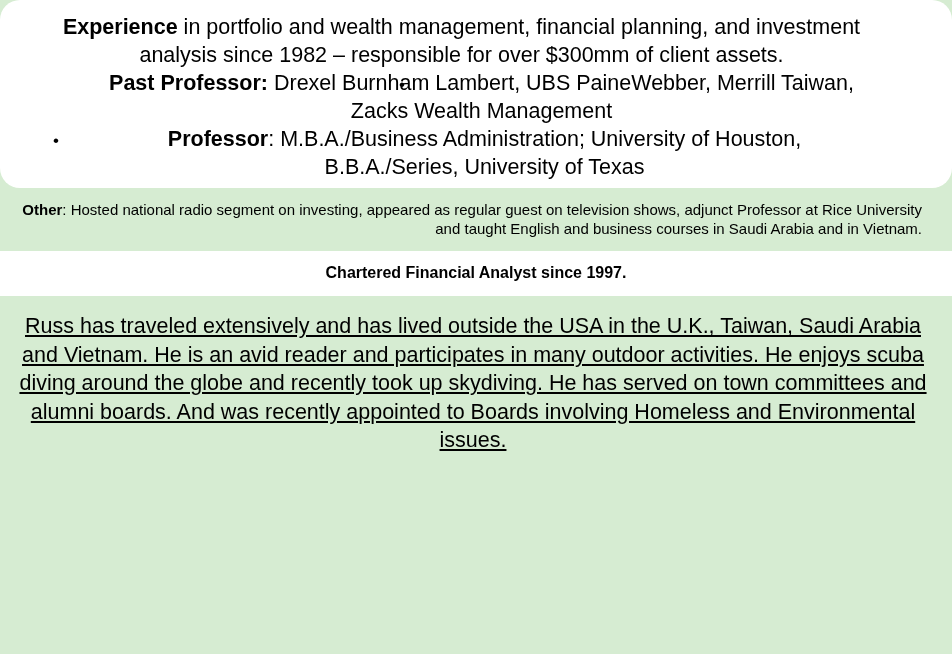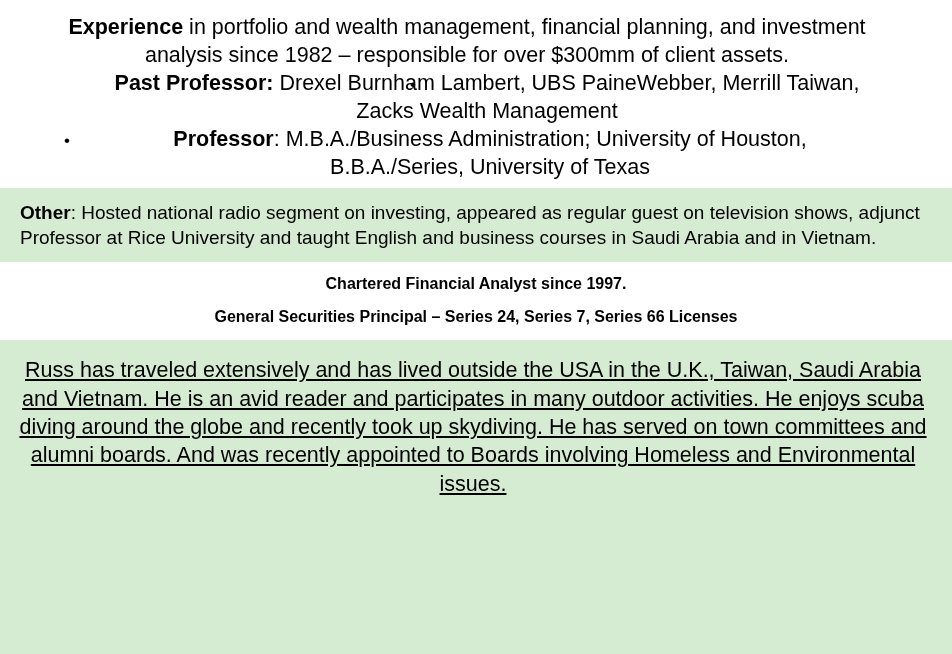--- a/index.html
+++ b/index.html
@@ -25,21 +25,22 @@
   }
   .green-band {
     background: #d6ecd2;
   }
   .block {
     box-sizing: border-box;
   }
 
   
   .block1 {
-    padding: 14px 30px 6px 44px;
+    padding: 14px 30px 6px 33px;
+    border-radius: 20px;
   }
   .block1 p {
     margin: 0;
     text-align: center;
     font-size: 21.5px;
     line-height: 1.30;
   }
   .block1 p.indent-1 {
     padding: 0 46px 0 14px;
   }
@@ -61,22 +62,22 @@
   .b-dot-a { left: 366px; }
   .b-dot-b { left: 20px; }
   .bold { font-weight: bold; }
 
   
   .block2 {
     padding: 12px 30px 12px 20px;
   }
   .block2 p {
     margin: 0;
-    text-align: left;
-    font-size: 19px;
+    text-align: right;
+    font-size: 15px;
     line-height: 1.32;
   }
 
   
   .block3 {
     padding: 12px 30px 14px 30px;
   }
   .block3 p {
     margin: 0 0 14px 0;
     text-align: center;
@@ -128,20 +129,19 @@
   </div>
 
   <div class="block block2 green-band">
     <p>
       <span class="bold">Other</span><span>: Hosted national radio segment on investing, appeared as regular guest on television shows, adjunct Professor at Rice University and taught English and business courses in Saudi Arabia and in Vietnam.</span>
     </p>
   </div>
 
   <div class="block block3 white-band">
     <p>Chartered Financial Analyst since 1997.</p>
-    <p>General Securities Principal – Series 24, Series 7, Series 66 Licenses</p>
   </div>
 
   <div class="block block4 green-band">
     <p>Russ has traveled extensively and has lived outside the USA in the U.K., Taiwan, Saudi Arabia and Vietnam. He is an avid reader and participates in many outdoor activities. He enjoys scuba diving around the globe and recently took up skydiving. He has served on town committees and alumni boards. And was recently appointed to Boards involving Homeless and Environmental issues.</p>
   </div>
 
 </div>
 
 </body></html>

